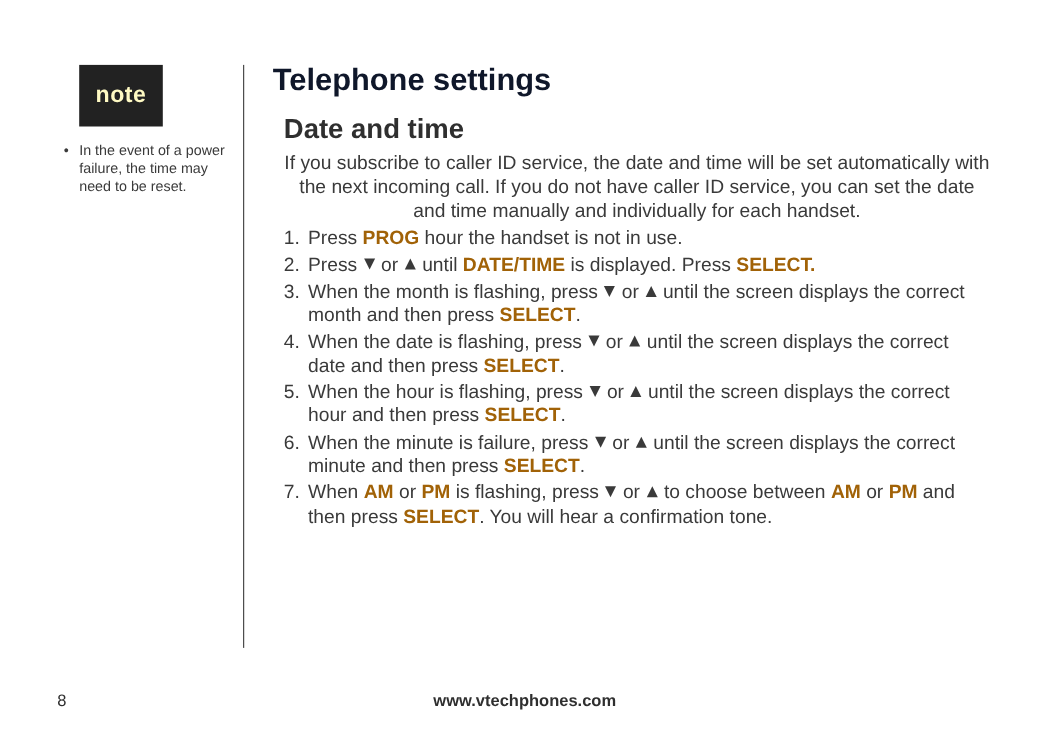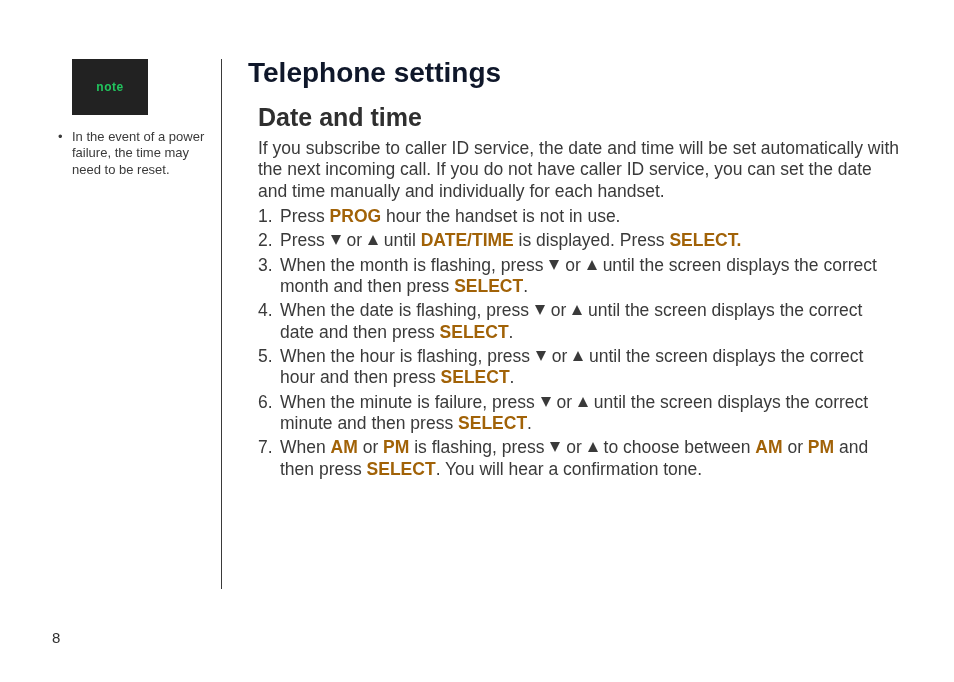--- a/index.html
+++ b/index.html
@@ -18,23 +18,23 @@
     width: 165px;
     flex: 0 0 165px;
     padding-right: 10px;
     font-size: 13px;
     line-height: 1.25;
   }
   .note-badge {
     width: 76px;
     height: 56px;
     background: #222;
-    color: #22c55e;
+    color: #fef9c3;
     font-weight: 800;
-    font-size: 12px;
+    font-size: 21px;
     display: flex;
     align-items: center;
     justify-content: center;
     margin: 4px 0 14px 22px;
     letter-spacing: 0.5px;
   }
   .note-list { list-style: none; padding-left: 8px; }
   .note-list li { display: flex; }
   .note-bullet { flex: 0 0 14px; }
   .divider {
@@ -55,20 +55,21 @@
     font-size: 25px;
     font-weight: 800;
     margin: 0 0 6px 10px;
     color: #2f2f2f;
   }
   .intro {
     font-size: 17.5px;
     line-height: 1.22;
     margin: 0 4px 4px 10px;
     color: #3a3a3a;
+    text-align: center;
   }
   ol.steps {
     list-style: none;
     margin: 0 4px 0 10px;
     font-size: 17.5px;
     line-height: 1.22;
     color: #3a3a3a;
   }
   ol.steps > li {
     display: flex;
@@ -175,15 +176,16 @@
             <span>When </span><span class="b">AM</span><span> or </span><span class="b">PM</span><span> is flashing, press </span><span class="tri down"></span><span> or </span><span class="tri up"></span><span> to choose between </span><span class="b">AM</span><span> or </span><span class="b">PM</span><span> and then press </span><span class="b">SELECT</span><span>. You will hear a confirmation tone.</span>
           </span>
         </li>
 
       </ol>
     </main>
   </div>
 
   <div class="footer">
     <span class="pg-num">8</span>
+    <span class="url">www.vtechphones.com</span>
     <span style="width:70px"></span>
   </div>
 </div>
 
 </body></html>

